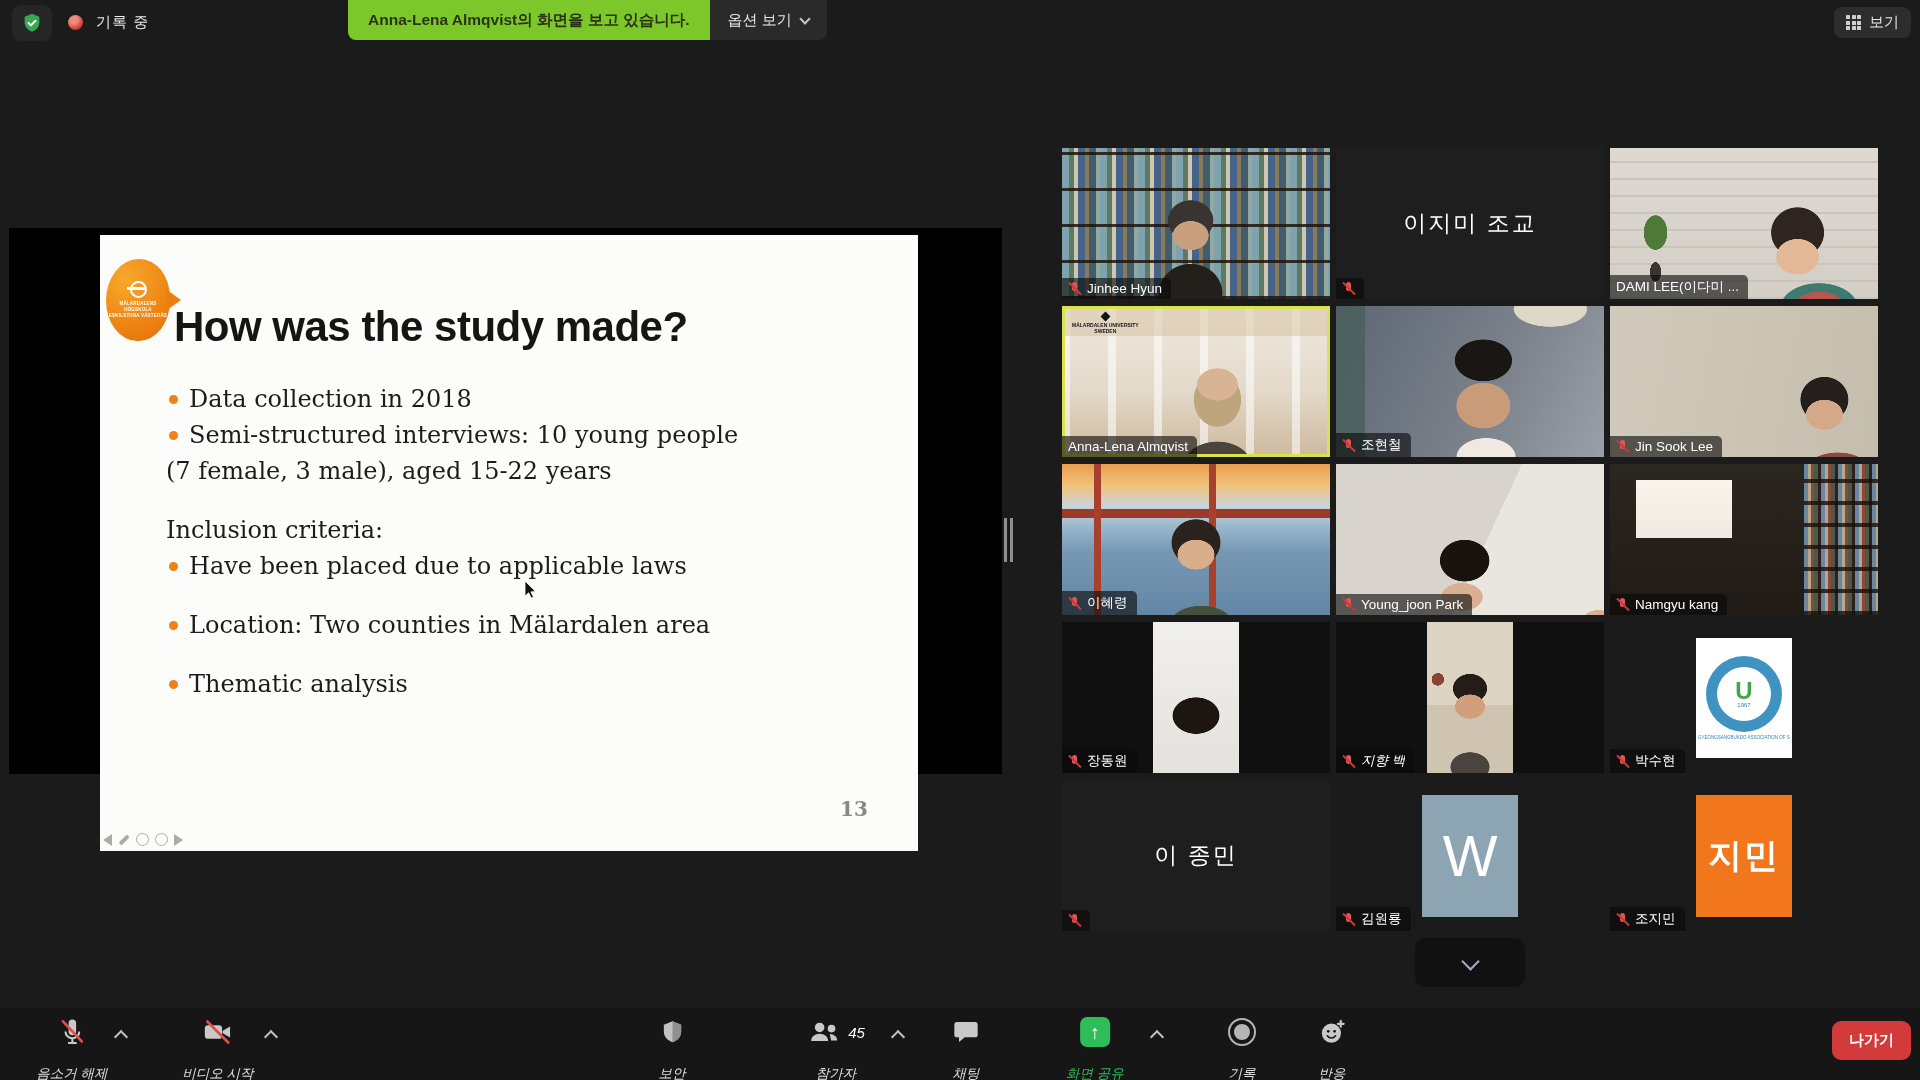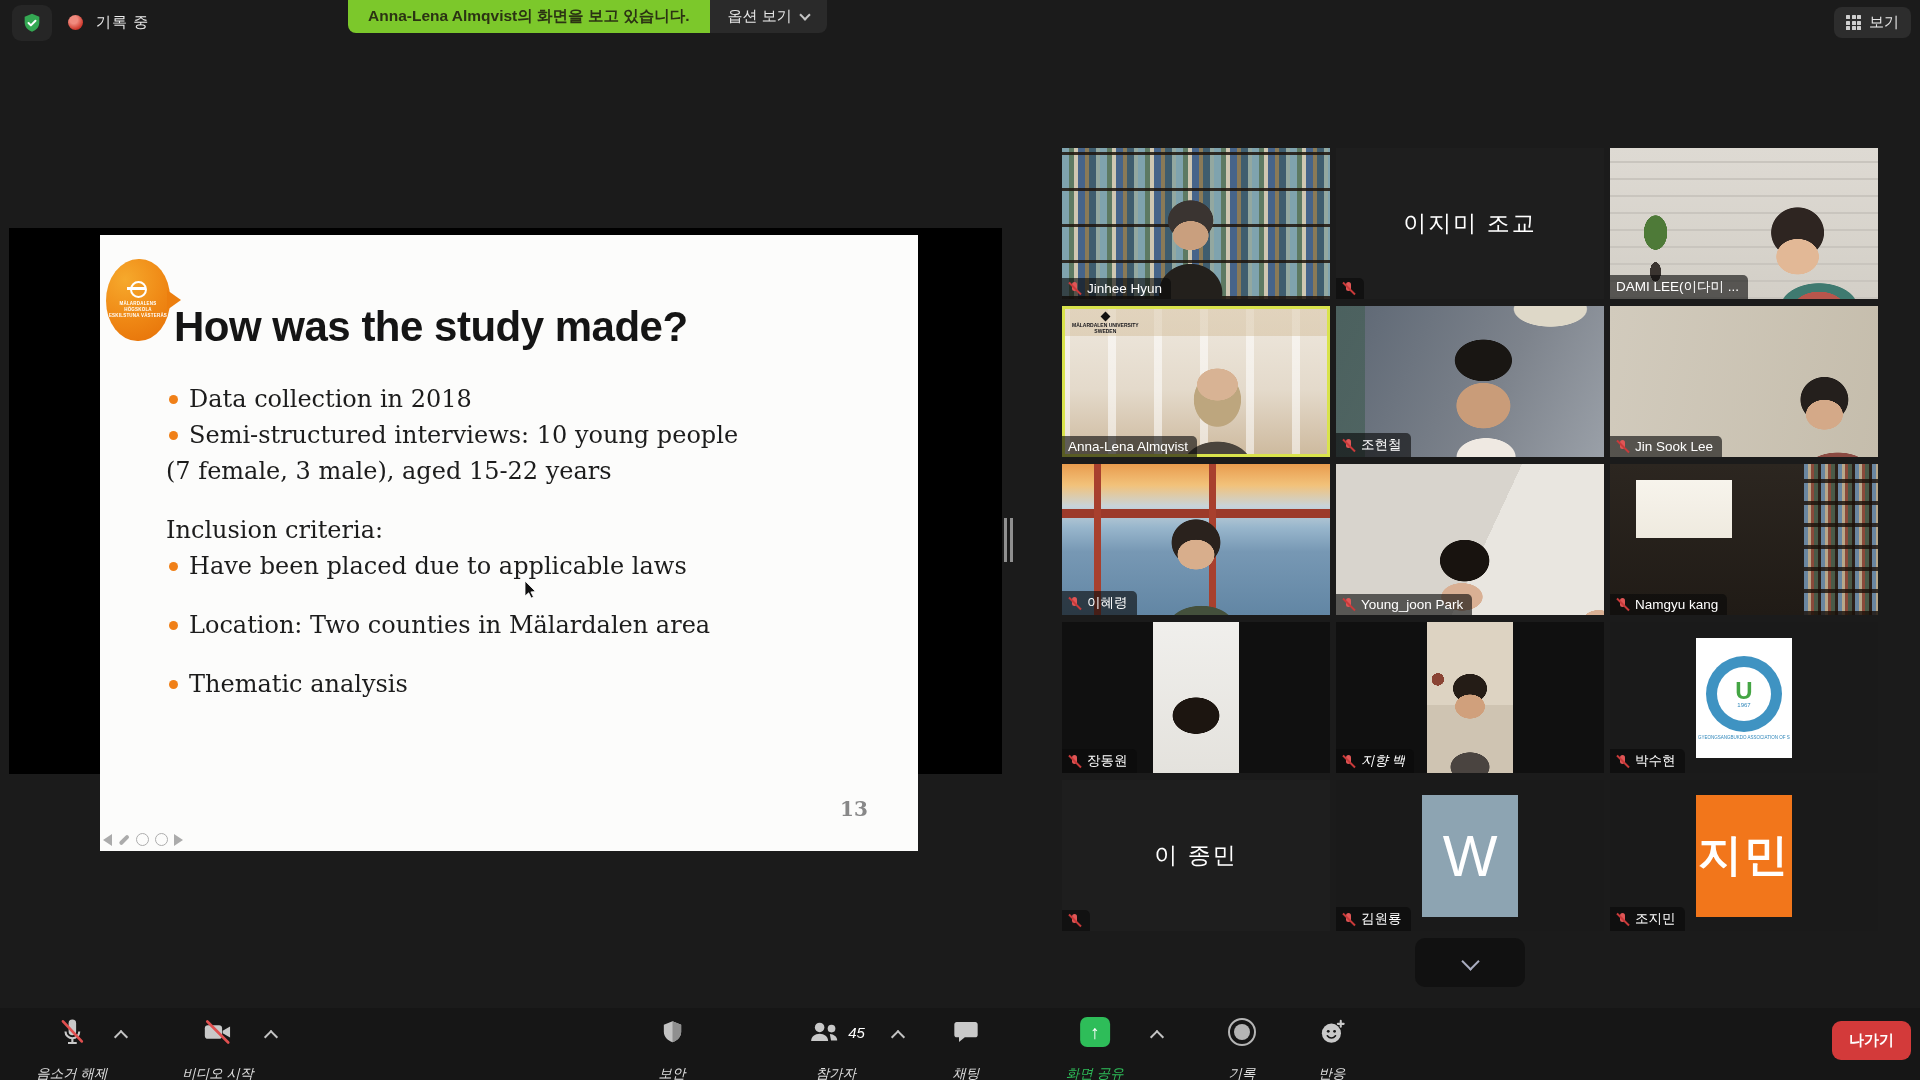--- a/index.html
+++ b/index.html
@@ -6,21 +6,21 @@
   body{width:1920px;height:1080px;position:relative;overflow:hidden;
        font-family:"Liberation Sans",sans-serif;color:#e8e8e8;-webkit-font-smoothing:antialiased;}
 
   
   .topbar{position:absolute;left:0;top:0;width:1920px;height:44px;background:#1b1b1b;z-index:30;}
   .enc-btn{position:absolute;left:12px;top:5px;width:40px;height:36px;background:#262626;border-radius:9px;
            display:flex;align-items:center;justify-content:center;}
   .rec-dot{position:absolute;left:68px;top:15px;width:15px;height:15px;border-radius:50%;
            background:radial-gradient(circle at 38% 32%,#f08a7e 0 28%,#cf3a2e 70%,#a82b22 100%);}
   .rec-label{position:absolute;left:96px;top:13px;font-size:15px;color:#ececec;letter-spacing:1px;}
-  .share-banner{position:absolute;left:348px;top:0;height:33px;display:flex;z-index:31;}
+  .share-banner{position:absolute;left:348px;top:0;height:40px;display:flex;z-index:31;}
   .share-banner .green{background:#7cc82b;color:#2b3313;font-size:15.5px;font-weight:bold;
            display:flex;align-items:center;padding:0 20px;border-radius:0 0 0 8px;}
   .opt-btn{background:#2a2a2a;color:#e6e6e6;font-size:15px;display:flex;align-items:center;gap:9px;
            padding:0 18px;border-radius:0 0 8px 0;cursor:default;}
   .view-btn{position:absolute;left:1834px;top:7px;height:31px;background:#2d2d2d;border-radius:8px;
            display:flex;align-items:center;gap:8px;padding:0 12px;font-size:15px;color:#e6e6e6;}
   .grid-ico{display:grid;grid-template-columns:repeat(3,4px);grid-auto-rows:4px;gap:1.5px;}
   .grid-ico span{background:#cfcfcf;border-radius:0.5px;}
 
   .chev{display:inline-block;width:8px;height:8px;border-right:2px solid #c4c4c4;border-bottom:2px solid #c4c4c4;}
@@ -67,21 +67,21 @@
   .tile-label .nm{font-size:13.5px;color:#fff;white-space:nowrap;overflow:hidden;text-overflow:ellipsis;}
   .tile-center-name{position:absolute;inset:0;display:flex;align-items:center;justify-content:center;
               font-size:23px;color:#fff;letter-spacing:2px;}
   .micico{position:relative;width:13px;height:15px;display:inline-block;flex:none;}
   .micico::before{content:"";position:absolute;left:4px;top:1px;width:5px;height:9px;border-radius:3px;background:#e05656;
               box-shadow:0 11px 0 -3.5px #e05656;}
   .micico::after{content:"";position:absolute;left:5.5px;top:-1px;width:2px;height:17px;background:#c93a3a;transform:rotate(-45deg);}
   .avatar-rect{position:absolute;left:50%;top:50%;transform:translate(-50%,-50%);width:96px;height:122px;
               display:flex;align-items:center;justify-content:center;color:#fff;}
   .avatar-w{background:#8da4b2;font-size:58px;}
-  .avatar-or{background:#f2761b;font-size:44px;font-weight:bold;letter-spacing:2px;}
+  .avatar-or{background:#f2761b;font-size:34px;font-weight:bold;letter-spacing:2px;}
   .swlogo-box{position:absolute;left:50%;top:50%;transform:translate(-50%,-50%);width:96px;height:120px;background:#fff;
               display:flex;flex-direction:column;align-items:center;justify-content:center;gap:3px;}
   .swlogo-ring{width:76px;height:76px;border-radius:50%;background:#3f93c2;display:flex;align-items:center;justify-content:center;}
   .swlogo-inner{width:54px;height:54px;border-radius:50%;background:#fff;display:flex;flex-direction:column;
               align-items:center;justify-content:center;}
   .swlogo-u{color:#44a544;font-size:24px;font-weight:bold;line-height:22px;}
   .swlogo-year{color:#2f86ba;font-size:6px;}
   .swlogo-arc{font-size:4.5px;color:#2f86ba;width:92px;text-align:center;white-space:nowrap;overflow:hidden;}
   .anna-logo{position:absolute;left:10px;top:7px;text-align:center;color:#15151a;}
   .anna-logo .dia{width:7px;height:7px;background:#111;transform:rotate(45deg);margin:0 auto 2px;}

